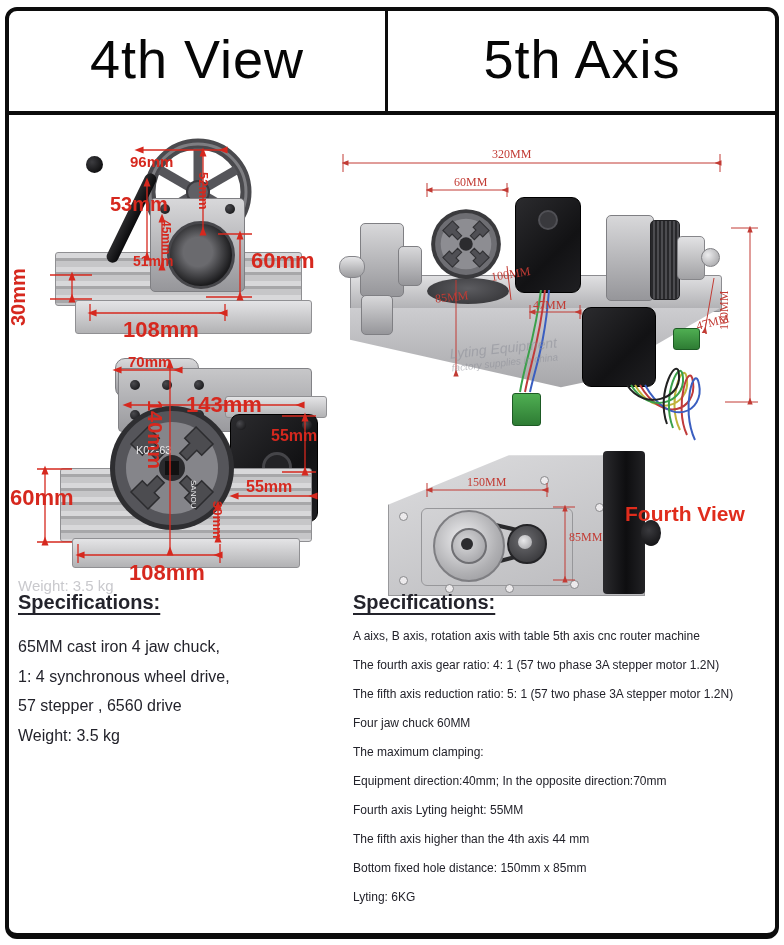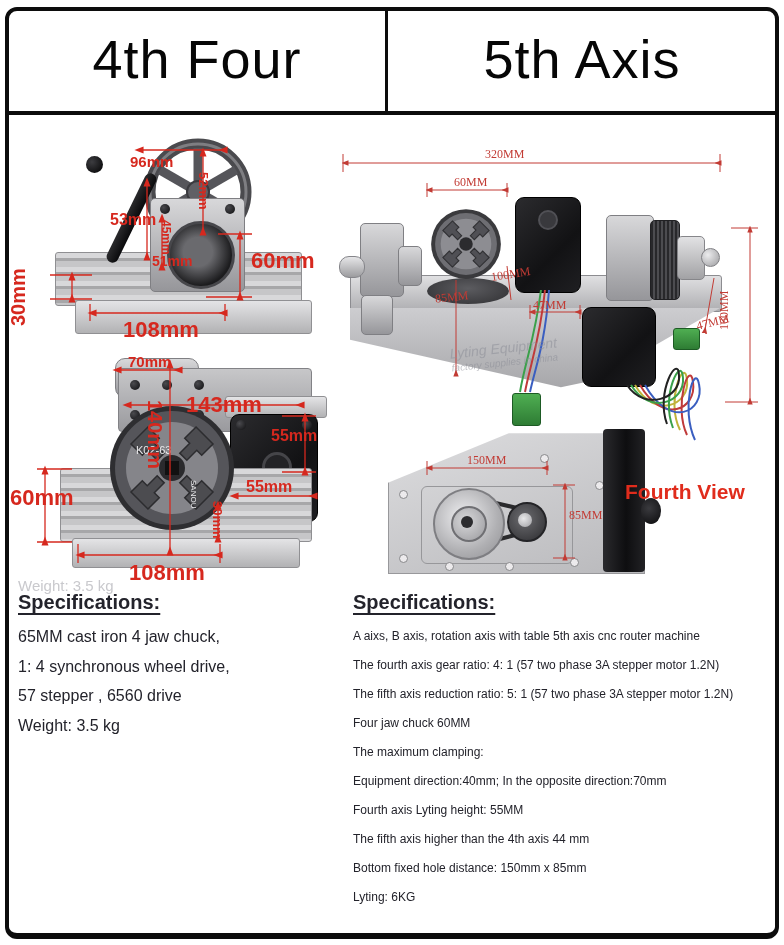--- a/index.html
+++ b/index.html
@@ -50,21 +50,21 @@
   svg.dimlines{position:absolute;left:0;top:0;pointer-events:none;}
   .bolt{position:absolute;width:10px;height:10px;border-radius:50%;background:radial-gradient(circle at 35% 35%,#4a4a4e,#0d0d0f);}
   .hole{position:absolute;width:7px;height:7px;border-radius:50%;background:#eceaec;border:1.5px solid #88888b;}
 </style>
 </head>
 <body>
 
 <div class="frame"></div>
 <div class="hdr-rule"></div>
 <div class="hdr-div"></div>
-<div class="title" style="left:8px;width:378px;">4th Four</div>
+<div class="title" style="left:8px;width:378px;">4th View</div>
 <div class="title" style="left:387px;width:390px;">5th Axis</div>
 
 <div class="photo" style="left:20px;top:128px;width:310px;height:222px;">
 
   <div class="part striped" style="left:35px;top:124px;width:245px;height:52px;"></div>
   <div class="part slab" style="left:55px;top:172px;width:235px;height:32px;"></div>
   <div class="part" style="left:122px;top:8px;">
     <svg width="112" height="112" viewBox="0 0 112 112">
       <circle cx="56" cy="56" r="48" fill="none" stroke="#4a4a4e" stroke-width="11"></circle>
       <circle cx="56" cy="56" r="48" fill="none" stroke="#7e7e82" stroke-width="3"></circle>
@@ -101,23 +101,23 @@
       <line x1="198" y1="106" x2="232" y2="106"></line>
       <line x1="186" y1="169" x2="232" y2="169"></line>
       <line x1="72" y1="185" x2="203" y2="185" marker-start="url(#a1)" marker-end="url(#a1)"></line>
       <line x1="70" y1="176" x2="70" y2="193"></line>
       <line x1="205" y1="176" x2="205" y2="193"></line>
     </g>
   </svg>
 
   <div class="dim" style="left:110px;top:26px;font-size:15px;">96mm</div>
   <div class="dim rot90" style="left:190px;top:44px;font-size:13px;">52mm</div>
-  <div class="dim" style="left:90px;top:84px;font-size:16px;">53mm</div>
+  <div class="dim" style="left:90px;top:66px;font-size:20px;">53mm</div>
   <div class="dim rot90" style="left:152px;top:92px;font-size:12px;">45mm</div>
-  <div class="dim" style="left:132px;top:126px;font-size:14px;">51mm</div>
+  <div class="dim" style="left:113px;top:126px;font-size:14px;">51mm</div>
   <div class="dim rotm90" style="left:8px;top:178px;font-size:20px;">30mm</div>
   <div class="dim" style="left:231px;top:122px;font-size:22px;">60mm</div>
   <div class="dim" style="left:103px;top:191px;font-size:22px;">108mm</div>
 </div>
 
 <div class="photo" style="left:10px;top:348px;width:330px;height:240px;">
   <div class="part metal" style="left:105px;top:10px;width:82px;height:38px;border-radius:10px;"></div>
   <div class="part" style="left:108px;top:20px;width:192px;height:62px;background:linear-gradient(180deg,#c7c7c9,#9a9a9e);border:1px solid #828286;border-radius:4px;"></div>
   <div class="bolt" style="left:120px;top:32px;"></div>
   <div class="bolt" style="left:152px;top:32px;"></div>
@@ -273,35 +273,35 @@
       <line x1="197" y1="172" x2="243" y2="172" marker-start="url(#a3)" marker-end="url(#a3)"></line>
       <line x1="195" y1="165" x2="195" y2="179"></line>
       <line x1="245" y1="165" x2="245" y2="179"></line>
       <line x1="379" y1="138" x2="370" y2="190" marker-end="url(#a3)"></line>
       <line x1="415" y1="89" x2="415" y2="261" marker-start="url(#a3)" marker-end="url(#a3)"></line>
       <line x1="396" y1="88" x2="423" y2="88"></line>
       <line x1="390" y1="262" x2="423" y2="262"></line>
     </g>
   </svg>
 
-  <div class="dimr" style="left:150px;top:8px;text-align:center;">320MM</div>
+  <div class="dimr" style="left:157px;top:8px;text-align:center;">320MM</div>
   <div class="dimr" style="left:119px;top:36px;">60MM</div>
   <div class="dimr" style="left:156px;top:128px;transform:rotate(-9deg);">100MM</div>
   <div class="dimr" style="left:100px;top:151px;transform:rotate(-6deg);">85MM</div>
   <div class="dimr" style="left:198px;top:159px;">47MM</div>
   <div class="dimr" style="left:361px;top:176px;transform:rotate(-14deg);">47MM</div>
   <div class="dimr rotm90" style="left:395px;top:178px;">160MM</div>
 
   <div class="watermark" style="left:115px;top:200px;font-size:14px;">
     <div>Lyting Equipment</div>
     <div style="font-size:10px;">factory supplies in china</div>
   </div>
 </div>
 
-<div class="photo" style="left:385px;top:426px;width:345px;height:150px;text-align:right;">
+<div class="photo" style="left:385px;top:448px;width:345px;height:150px;text-align:right;">
   <div class="part" style="left:3px;top:3px;width:255px;height:143px;background:linear-gradient(160deg,#dddddf,#b9b9bc);border:1px solid #98989b;clip-path:polygon(0 37%,47% 3%,100% 3%,100% 100%,0 100%);"></div>
   <div class="part" style="left:36px;top:60px;width:150px;height:76px;border:1.5px solid #97979a;border-radius:6px;"></div>
   <div class="hole" style="left:14px;top:64px;"></div>
   <div class="hole" style="left:14px;top:128px;"></div>
   <div class="hole" style="left:60px;top:136px;"></div>
   <div class="hole" style="left:120px;top:136px;"></div>
   <div class="hole" style="left:185px;top:132px;"></div>
   <div class="hole" style="left:228px;top:118px;"></div>
   <div class="hole" style="left:210px;top:55px;"></div>
   <div class="hole" style="left:155px;top:28px;"></div>
@@ -334,21 +334,21 @@
     </g>
   </svg>
   <div class="dimr" style="left:82px;top:28px;">150MM</div>
   <div class="dimr" style="left:184px;top:83px;">85MM</div>
   <div class="bottomview-label" style="left:240px;top:54px;">Fourth View</div>
 </div>
 
 <div class="ghost" style="left:18px;top:577px;">Weight: 3.5 kg</div>
 <div class="specs specsL abs" style="left:18px;top:591px;width:320px;">
   <h3>Specifications:</h3>
-  <div style="margin-top:8px;">
+  <div style="margin-top:18px;">
     <p>65MM cast iron 4 jaw chuck,</p>
     <p>1: 4 synchronous wheel drive,</p>
     <p>57 stepper , 6560 drive</p>
     <p>Weight: 3.5 kg</p>
   </div>
 </div>
 
 <div class="specs specsR abs" style="left:353px;top:591px;width:424px;">
   <h3>Specifications:</h3>
   <div style="margin-top:8px;">

